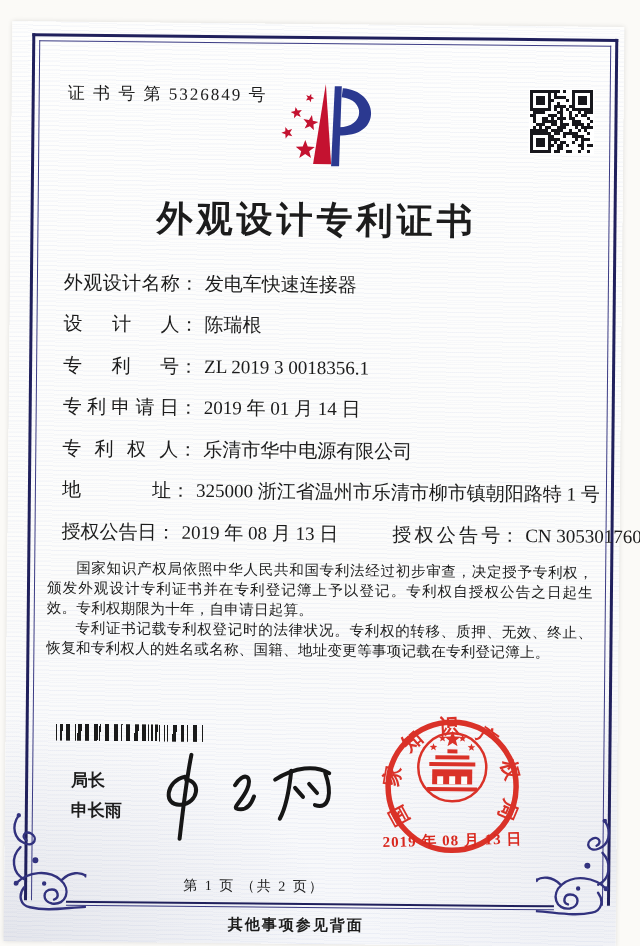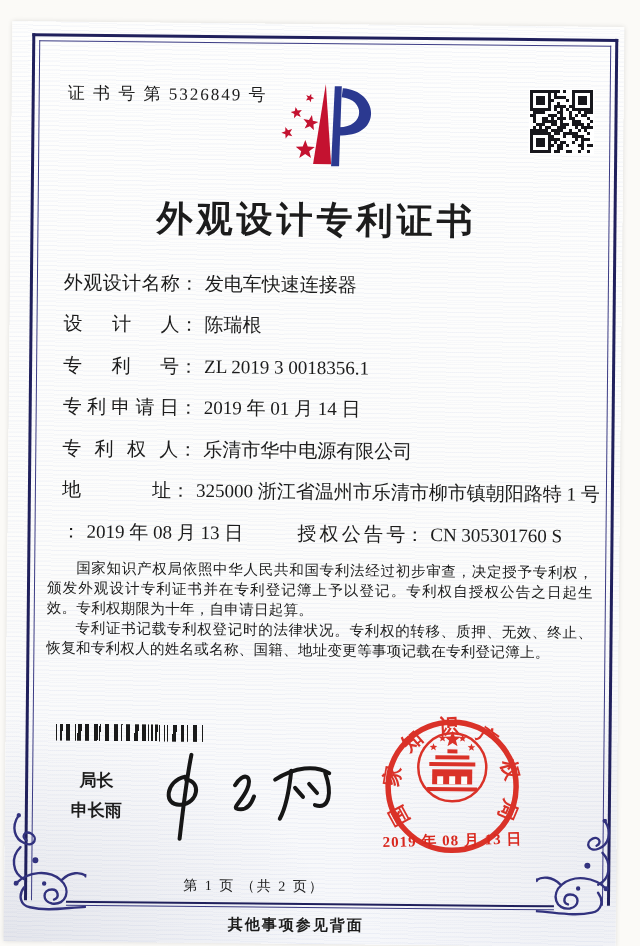--- a/index.html
+++ b/index.html
@@ -31,21 +31,21 @@
     font-size:36px;font-weight:bold;letter-spacing:4px;}
   .fields{position:absolute;left:54px;top:240px;right:20px;}
   .frow{height:41.5px;display:flex;align-items:center;font-size:19px;white-space:nowrap;}
   .flabel{display:inline-block;width:116px;text-align:justify;text-align-last:justify;}
   .flabel.narrow{width:108px;}
   .fval{margin-left:6px;}
   .grant-group{margin-left:54px;display:flex;align-items:center;}
   .paras{position:absolute;left:40px;top:536px;width:546px;font-size:14.5px;line-height:20px;text-align:justify;}
   .paras p{margin:0;text-indent:2em;letter-spacing:0.3px;}
   .barcode{position:absolute;left:50px;top:702px;width:152px;height:17px;}
-  .director{position:absolute;left:66px;top:744px;font-size:17px;font-weight:bold;line-height:30px;text-align:center;}
+  .director{position:absolute;left:66px;top:744px;font-size:17px;font-weight:bold;line-height:30px;}
   .signature{position:absolute;left:150px;top:726px;width:190px;height:98px;}
   .seal{position:absolute;left:372px;top:684px;width:150px;height:158px;opacity:.95;}
   .seal-date{position:absolute;left:376px;top:806px;width:144px;text-align:center;
     color:var(--seal_red);font-size:15px;font-weight:bold;letter-spacing:1px;transform:rotate(-2deg);}
   .footer-page{position:absolute;left:110px;top:854px;width:280px;text-align:center;font-size:14px;letter-spacing:2px;}
   .bottom-line{position:absolute;left:62px;right:62px;top:879px;height:6px;border-top:2.5px solid var(--border_navy);}
   .bottom-line::after{content:"";position:absolute;left:0;right:0;top:1.5px;border-top:1px solid var(--border_inner);}
   .flourish{position:absolute;width:78px;height:98px;top:792px;}
   .flourish.left{left:4px;}
   .flourish.right{left:532px;transform:scaleX(-1);}
@@ -352,20 +352,21 @@
       <span class="flabel">专利权人</span>
         <span>：</span>
       <span class="fval">乐清市华中电源有限公司</span>
     </div>
     <div class="frow">
       <span class="flabel">地址</span>
         <span>：</span>
       <span class="fval">325000 浙江省温州市乐清市柳市镇朝阳路特 1 号</span>
     </div>
     <div class="frow">
+      <span class="flabel">授权公告日</span>
         <span>：</span>
       <span class="fval">2019 年 08 月 13 日</span>
       <span class="grant-group">
         <span class="flabel narrow">授权公告号</span>
           <span>：</span>
         <span class="fval">CN 305301760 S</span>
       </span>
     </div>
   </div>
 

